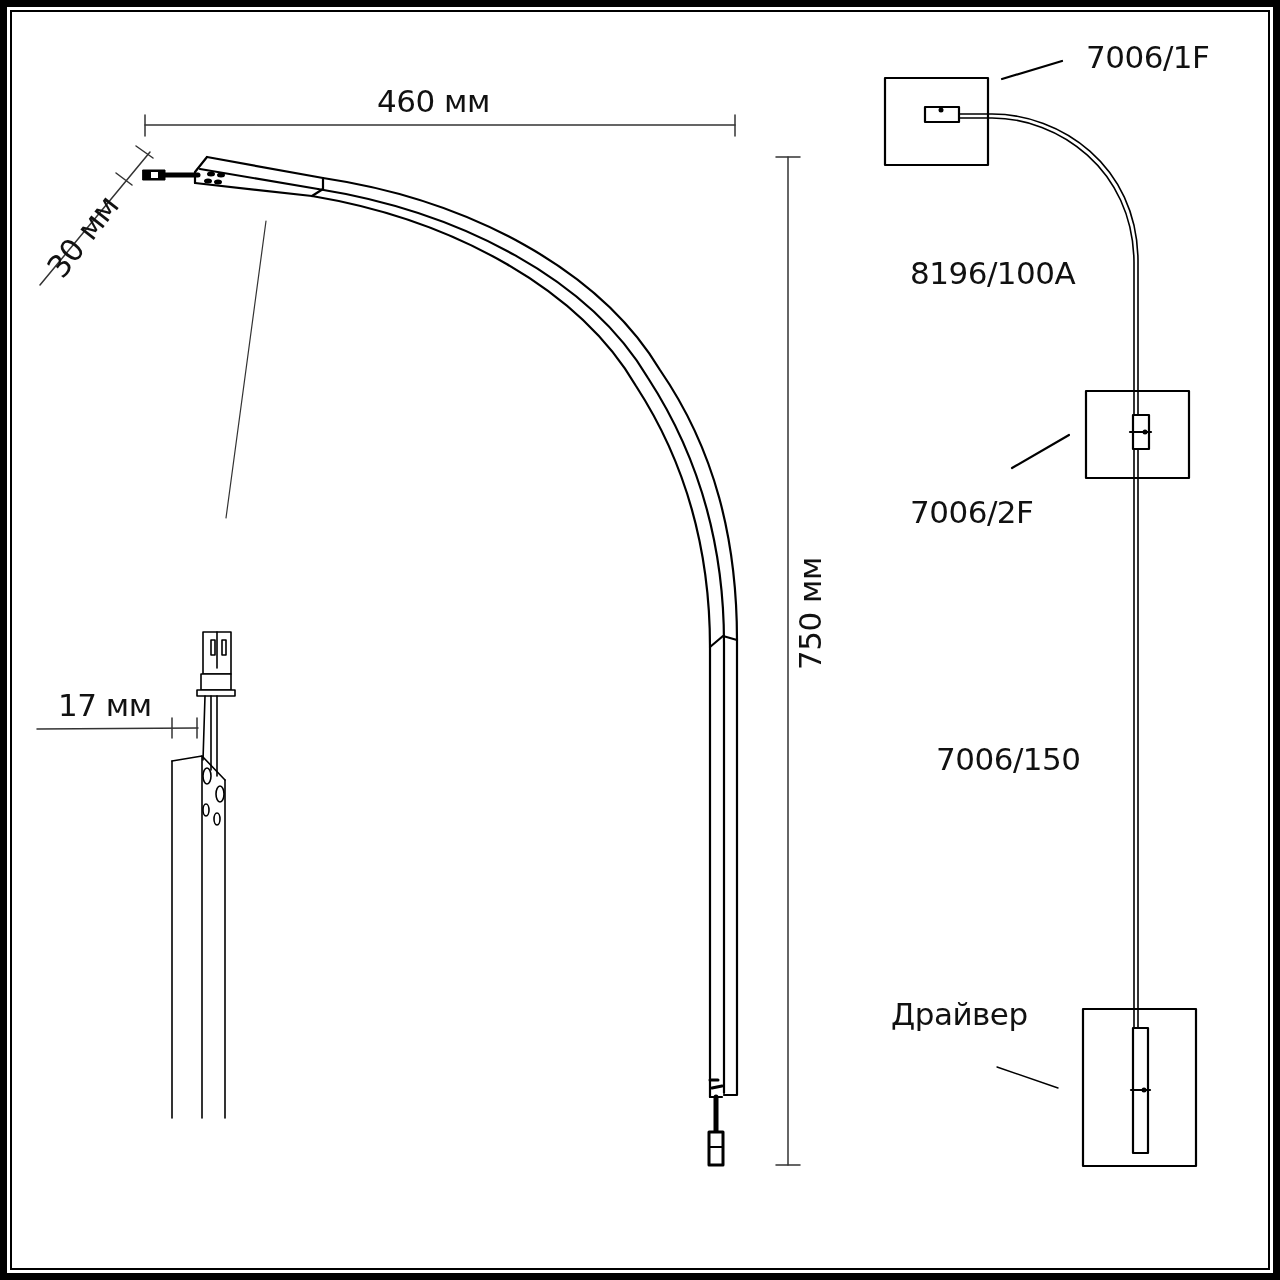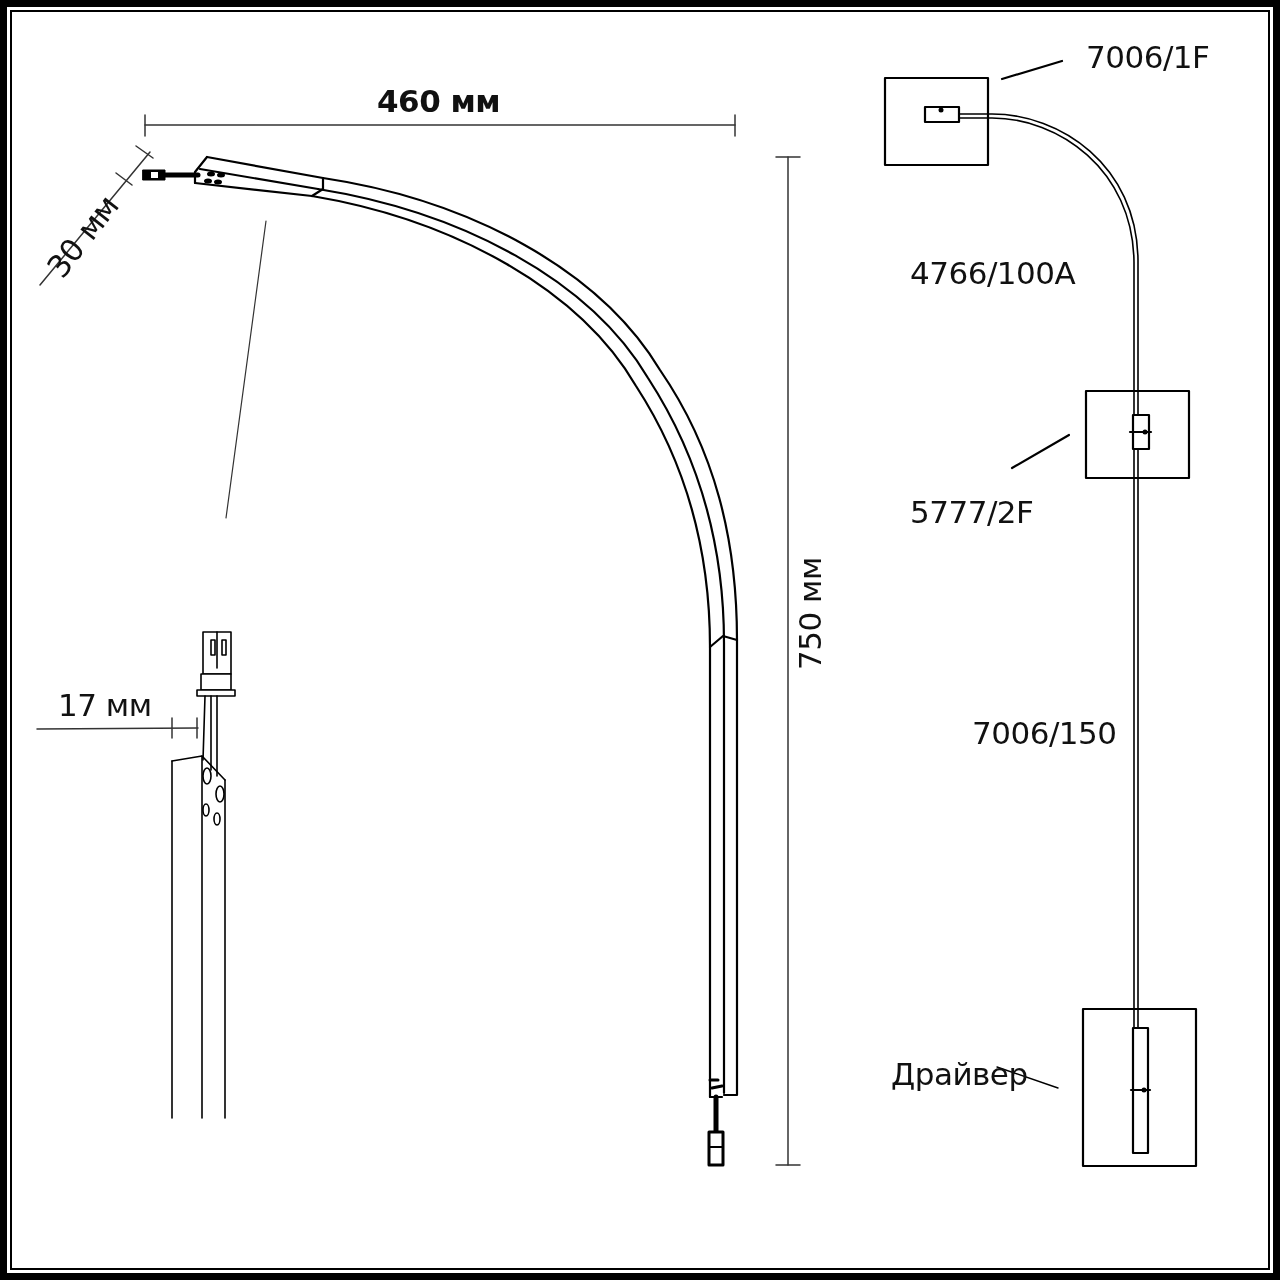--- a/index.html
+++ b/index.html
@@ -125,22 +125,22 @@
       <path d="M1131,1090 L1150,1090"></path>
       <circle cx="1144" cy="1090" r="2.5" fill="#000" stroke="none"></circle>
 
       <path d="M1002,79 L1062,61"></path>
       <path d="M1012,468 L1069,435"></path>
       <path d="M997,1067 L1058,1088" stroke-width="1.4"></path>
     </g>
   </g>
 </svg>
 
-<div class="label" style="left:377px; top:86px;font-weight:bold;">460 мм</div>
+<div class="label" style="left:377px; top:86px;">460 мм</div>
 <div class="label rot-750" style="left:795px; top:670px;">750 мм</div>
 <div class="label rot-30" style="left:42px; top:264px;">30 мм</div>
 <div class="label" style="left:58px; top:690px;">17 мм</div>
 
 <div class="label" style="left:1086px; top:42px;">7006/1F</div>
-<div class="label" style="left:910px; top:258px;">4766/100A</div>
-<div class="label" style="left:910px; top:497px;">5777/2F</div>
-<div class="label" style="left:936px; top:718px;margin-left:36px;">7006/150</div>
-<div class="label" style="left:891px; top:1059px;">Драйвер</div>
+<div class="label" style="left:910px; top:258px;">8196/100A</div>
+<div class="label" style="left:910px; top:497px;">7006/2F</div>
+<div class="label" style="left:936px; top:744px;">7006/150</div>
+<div class="label" style="left:891px; top:999px;">Драйвер</div>
 
 </body></html>

